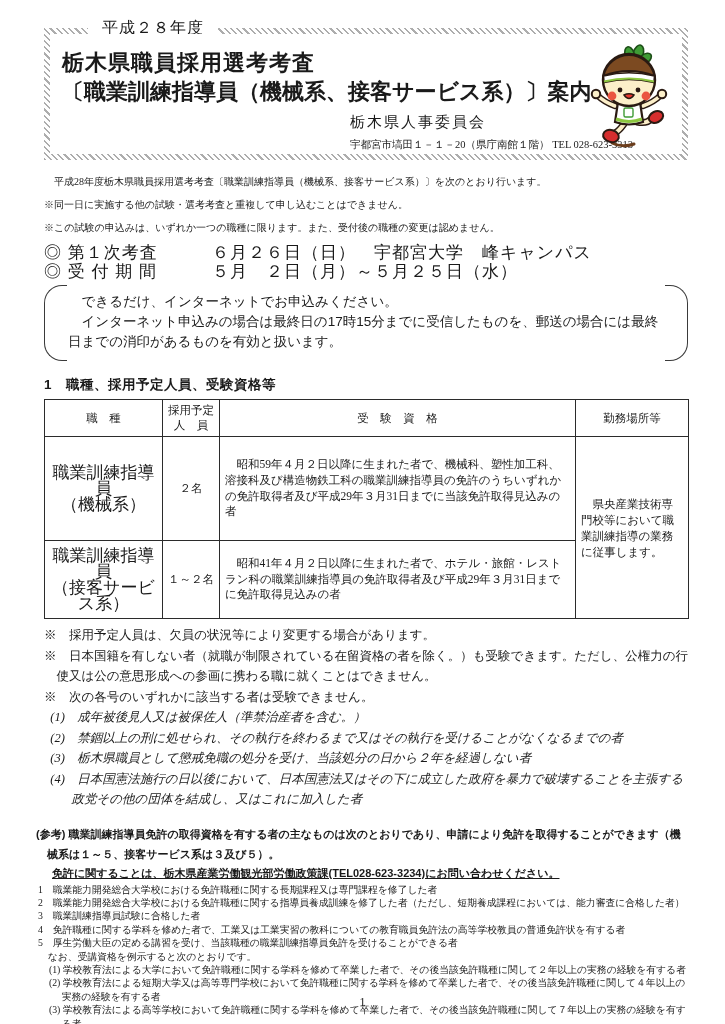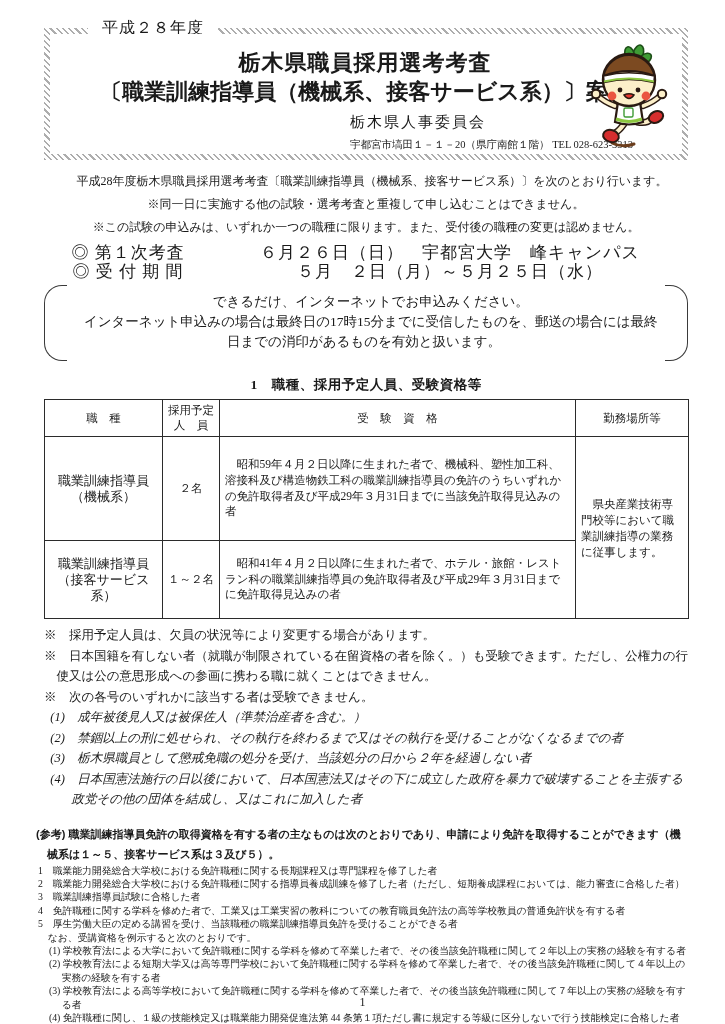--- a/index.html
+++ b/index.html
@@ -2,21 +2,21 @@
 <html lang="ja"><head>
 <meta charset="utf-8">
 <style>
   html,body{margin:0;padding:0;background:#e9e9e9;}
   .page{
     width:725px;height:1024px;background:#ffffff;position:relative;
     margin:0 auto;font-family:"Liberation Serif","DejaVu Serif",serif;
     color:#1a1a1a;overflow:hidden;box-sizing:border-box;
     padding:28px 37px 0 44px;
   }
-  .sans{font-family:Liberation Serif, serif;text-align:center;}
+  .sans{font-family:Liberation Sans, sans-serif;}
   .serif{font-family:"Liberation Serif","DejaVu Serif",serif;}
   .preline{white-space:pre-line;}
 
   
   .header-box{
     position:relative;
     background:repeating-linear-gradient(45deg,#adadad 0px,#adadad 1.6px,#ffffff 1.6px,#ffffff 4.4px);
     padding:6px;height:132px;box-sizing:border-box;
   }
   .header-inner{background:#fff;height:100%;position:relative;padding:14px 14px 0 12px;box-sizing:border-box;}
@@ -24,21 +24,21 @@
     position:absolute;top:-10px;left:44px;background:#ffffff;
     padding:0 14px;font-size:16px;letter-spacing:1px;font-weight:500;line-height:20px;
   }
   .title1{font-size:22px;font-weight:600;letter-spacing:1px;line-height:29px;}
   .title2{font-size:22px;font-weight:600;letter-spacing:0px;line-height:29px;}
   .org-name{font-size:15px;margin:7px 0 0 288px;letter-spacing:2px;}
   .address-line{font-size:10.5px;margin:6px 0 0 288px;letter-spacing:0px;}
   .mascot-wrap{position:absolute;top:6px;right:4px;width:96px;height:112px;}
 
   
-  .intro{margin-top:10px;font-size:12px;line-height:23px;text-align:center;}
+  .intro{margin-top:10px;font-size:10px;line-height:23px;}
   .intro .lead{text-indent:1em;}
 
   
   .schedule{margin-top:4px;font-size:17px;line-height:19px;letter-spacing:1px;}
   .sched-row{display:flex;margin-top:0;}
   .sched-label{width:168px;flex:0 0 168px;}
   .sched-value{flex:1;}
 
   
   .paren-box{position:relative;margin-top:4px;padding:7px 28px 9px 24px;font-size:13.5px;line-height:20px;}
@@ -49,21 +49,21 @@
   .paren-box::after{right:0;border-left:none;border-radius:0 18px 18px 0;}
   .paren-box p{margin:0;text-indent:1em;}
 
   
   .sec-heading{margin-top:15px;font-size:13.5px;font-weight:bold;letter-spacing:0.5px;}
 
   
   table.main{border-collapse:collapse;margin-top:5px;width:644px;table-layout:fixed;}
   table.main th,table.main td{border:1.2px solid #2b2b2b;font-weight:normal;vertical-align:middle;box-sizing:border-box;}
   table.main th{font-size:11.5px;text-align:center;padding:3px 2px;line-height:15px;}
-  td.job{font-size:13px;text-align:center;line-height:16px;}
+  td.job{font-size:17px;text-align:center;line-height:16px;}
   td.quota{font-size:11.5px;text-align:center;margin-top:28px;}
   td.qual{font-size:11.5px;line-height:15.6px;padding:3px 5px;}
   td.qual div{text-indent:1em;}
   td.workplace{font-size:11.5px;line-height:16px;padding:20px 5px;vertical-align:middle;}
   td.workplace div{text-indent:1em;}
 
   
   .notes{margin-top:6px;font-size:12.5px;line-height:20.5px;}
   .note-ast{padding-left:1em;text-indent:-1em;margin:0;}
   .note-num{padding-left:2.2em;text-indent:-1.7em;margin:0;font-style:italic;}
@@ -203,20 +203,21 @@
     <p class="note-ast">※　日本国籍を有しない者（就職が制限されている在留資格の者を除く。）も受験できます。ただし、公権力の行使又は公の意思形成への参画に携わる職に就くことはできません。</p>
     <p class="note-ast">※　次の各号のいずれかに該当する者は受験できません。</p>
     <p class="note-num">(1)　成年被後見人又は被保佐人（準禁治産者を含む。）</p>
     <p class="note-num">(2)　禁錮以上の刑に処せられ、その執行を終わるまで又はその執行を受けることがなくなるまでの者</p>
     <p class="note-num">(3)　栃木県職員として懲戒免職の処分を受け、当該処分の日から２年を経過しない者</p>
     <p class="note-num">(4)　日本国憲法施行の日以後において、日本国憲法又はその下に成立した政府を暴力で破壊することを主張する政党その他の団体を結成し、又はこれに加入した者</p>
   </div>
 
   <div class="reference">
     <p class="ref-intro">(参考) 職業訓練指導員免許の取得資格を有する者の主なものは次のとおりであり、申請により免許を取得することができます（機械系は１～５、接客サービス系は３及び５）。</p>
+    <p class="ref-contact"><span>免許に関することは、栃木県産業労働観光部労働政策課(TEL028-623-3234)にお問い合わせください。</span></p>
     <p class="ref-item">1　職業能力開発総合大学校における免許職種に関する長期課程又は専門課程を修了した者</p>
     <p class="ref-item">2　職業能力開発総合大学校における免許職種に関する指導員養成訓練を修了した者（ただし、短期養成課程においては、能力審査に合格した者）</p>
     <p class="ref-item">3　職業訓練指導員試験に合格した者</p>
     <p class="ref-item">4　免許職種に関する学科を修めた者で、工業又は工業実習の教科についての教育職員免許法の高等学校教員の普通免許状を有する者</p>
     <p class="ref-item">5　厚生労働大臣の定める講習を受け、当該職種の職業訓練指導員免許を受けることができる者</p>
     <p class="ref-item">　なお、受講資格を例示すると次のとおりです。</p>
     <p class="ref-sub">(1) 学校教育法による大学において免許職種に関する学科を修めて卒業した者で、その後当該免許職種に関して２年以上の実務の経験を有する者</p>
     <p class="ref-sub">(2) 学校教育法による短期大学又は高等専門学校において免許職種に関する学科を修めて卒業した者で、その後当該免許職種に関して４年以上の実務の経験を有する者</p>
     <p class="ref-sub">(3) 学校教育法による高等学校において免許職種に関する学科を修めて卒業した者で、その後当該免許職種に関して７年以上の実務の経験を有する者</p>
     <p class="ref-sub">(4) 免許職種に関し、１級の技能検定又は職業能力開発促進法第 44 条第１項ただし書に規定する等級に区分しないで行う技能検定に合格した者</p>

